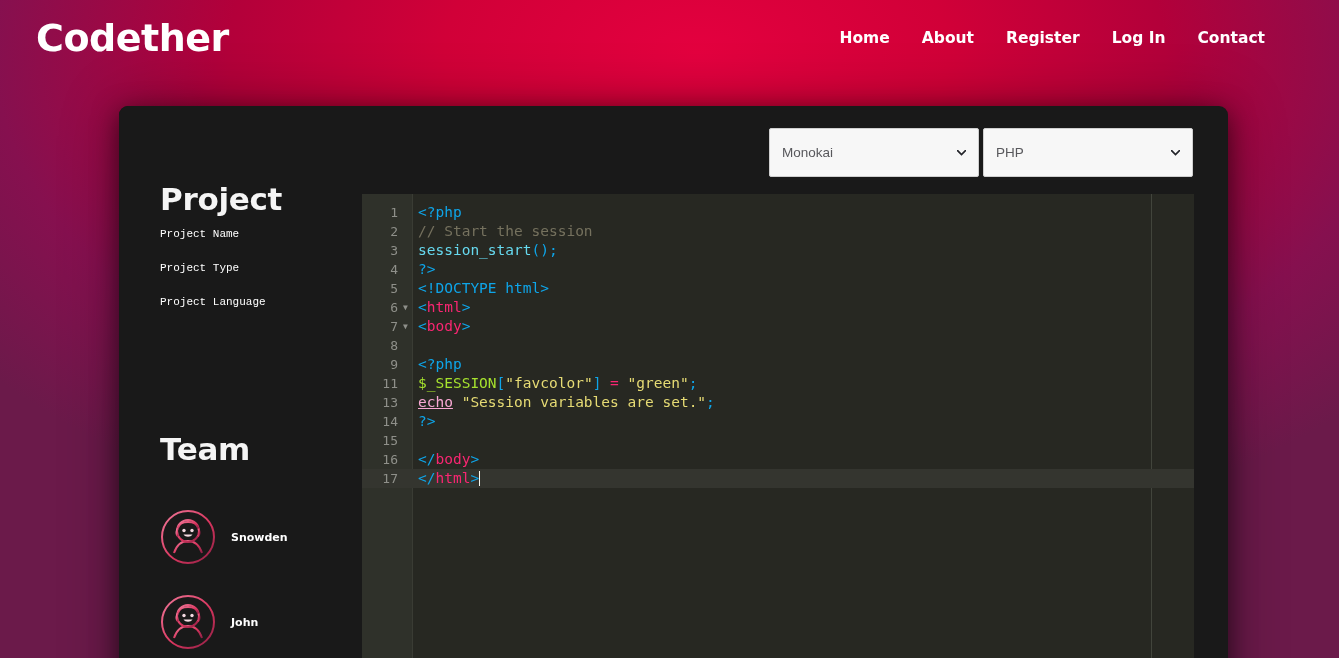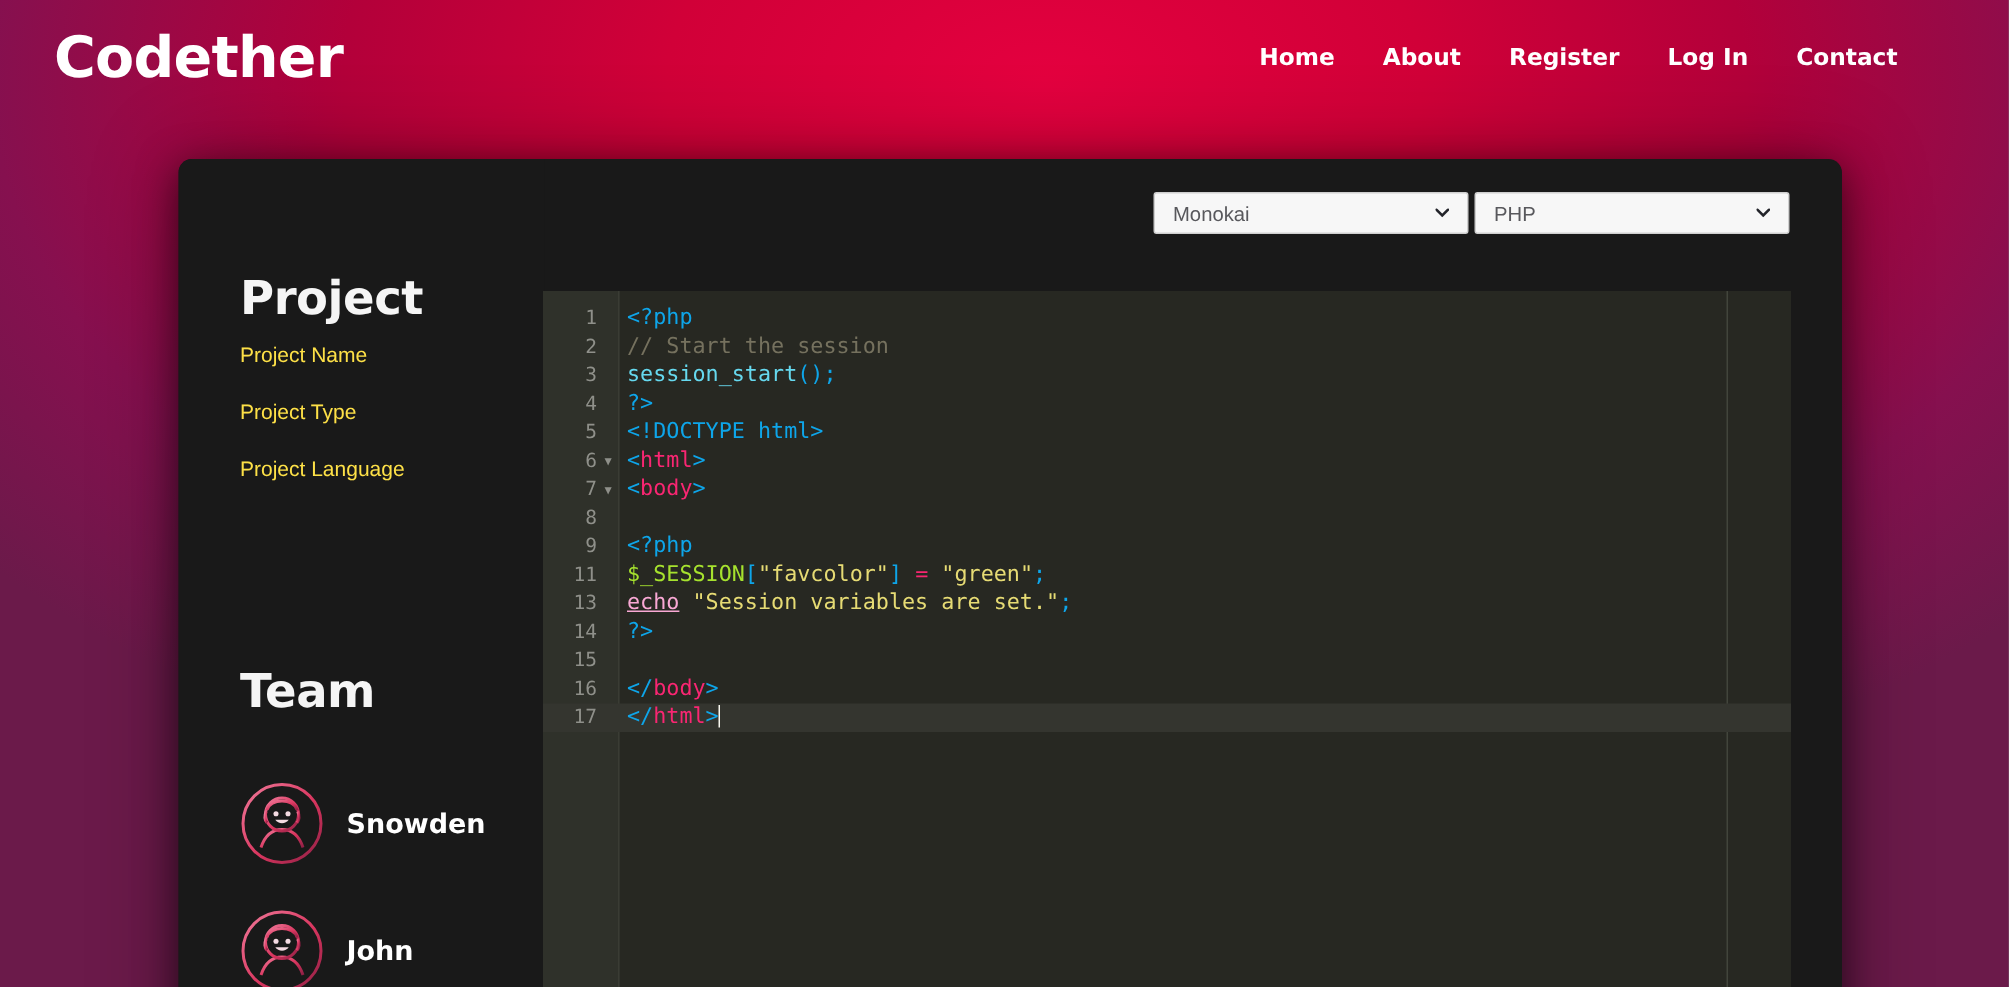--- a/index.html
+++ b/index.html
@@ -62,21 +62,21 @@
 
   
   .toolbar {
     position: absolute;
     right: 35px; top: 22px;
     display: flex;
     gap: 4px;
   }
   .sel-wrap {
     position: relative;
-    height: 28px;
+    height: 49px;
     background: #f7f7f7;
     border: 1px solid #cfcfcf;
     border-radius: 2px;
     display: flex;
     align-items: center;
     cursor: pointer;
   }
   .sel-theme { width: 210px; }
   .sel-lang  { width: 210px; align-items: center; }
   .sel-label {
@@ -107,38 +107,38 @@
   .side-h {
     font-size: 31px;
     font-weight: bold;
     color: #f5f5f5;
     font-family: "DejaVu Sans", sans-serif;
     letter-spacing: -0.3px;
     margin-bottom: 13px;
     line-height: 1;
   }
   .side-item {
-    font-size: 14px;
-    color: #fde047;
-    font-family: Liberation Sans, sans-serif;
+    font-size: 11px;
+    color: #ffffff;
+    font-family: Liberation Mono, monospace;
     margin-bottom: 22px;
     cursor: pointer;
   }
   .team-block { margin-top: 126px; }
   .team-block .side-h { margin-bottom: 44px; }
   .member {
     display: flex;
     align-items: center;
     gap: 15px;
     margin-bottom: 29px;
     cursor: pointer;
   }
   .avatar { width: 56px; height: 56px; flex: none; }
   .member-name {
-    font-size: 18px;
+    font-size: 11px;
     font-weight: bold;
     color: #ffffff;
     font-family: "DejaVu Sans", sans-serif;
   }
 
   
   .editor {
     position: absolute;
     left: 243px; top: 88px;
     width: 832px; height: 532px;

